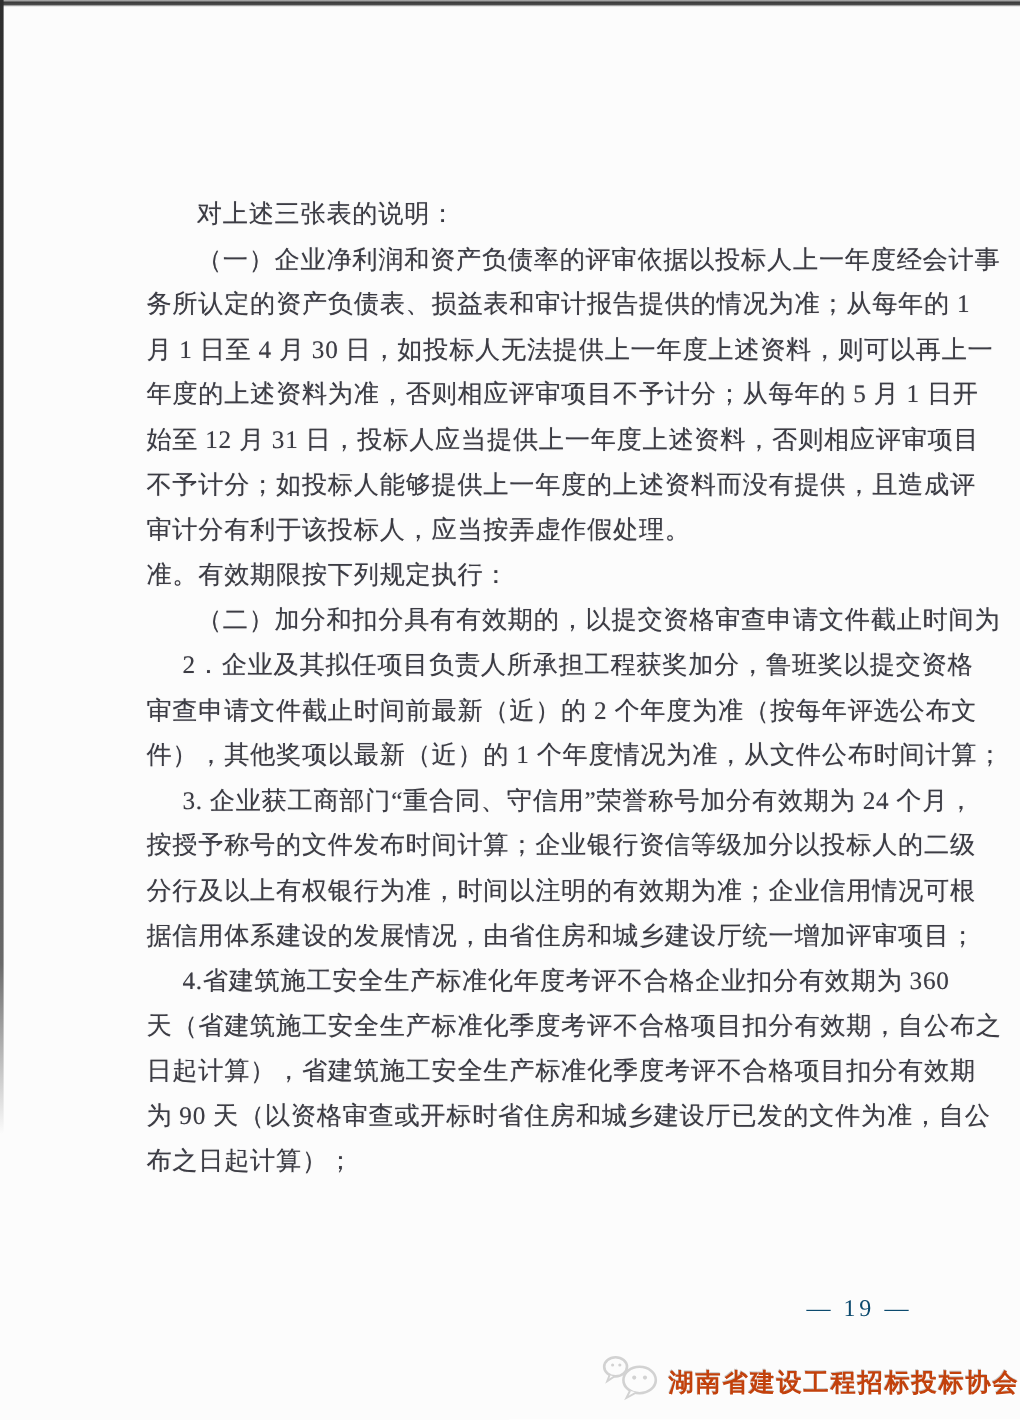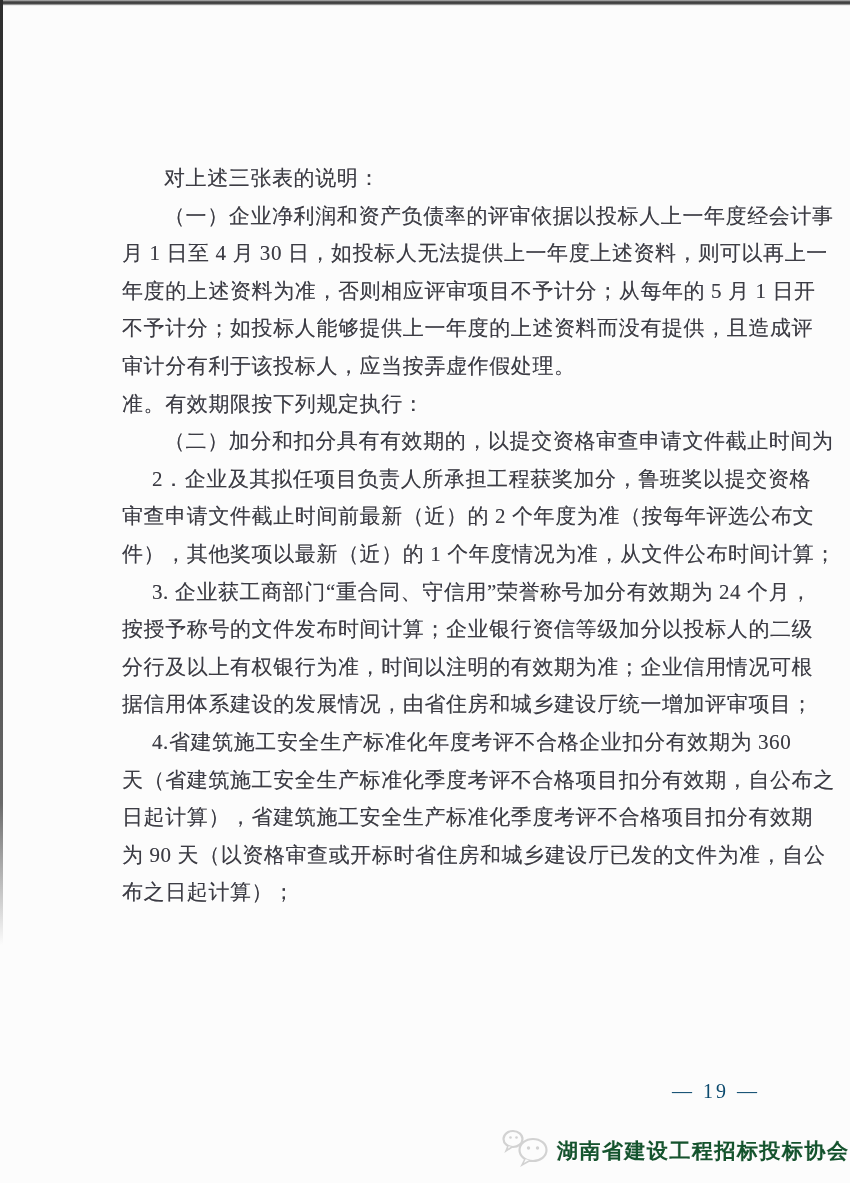--- a/index.html
+++ b/index.html
@@ -65,38 +65,40 @@
     display: flex;
     align-items: center;
     gap: 5px;
   }
   .watermark-icon { display: block; }
   .watermark-text {
     font-family: Liberation Serif, serif;
     font-size: 21px;
     font-weight: bold;
     letter-spacing: 1.5px;
-    color: #14532d;
+    color: #c2410c;
     text-shadow: 0.6px 0.6px 0 #ffffff, -0.4px -0.4px 0 #c6c6c6;
     white-space: nowrap;
   }
 </style>
 </head>
 <body>
 
 <div class="page">
 
   <div class="top-edge"></div>
   <div class="left-edge"></div>
 
   <div class="doc-body">
       <div class="line para">对上述三张表的说明：</div>
       <div class="line para">（一）企业净利润和资产负债率的评审依据以投标人上一年度经会计事</div>
+      <div class="line none">务所认定的资产负债表、损益表和审计报告提供的情况为准；从每年的 1</div>
       <div class="line none">月 1 日至 4 月 30 日，如投标人无法提供上一年度上述资料，则可以再上一</div>
       <div class="line none">年度的上述资料为准，否则相应评审项目不予计分；从每年的 5 月 1 日开</div>
+      <div class="line none">始至 12 月 31 日，投标人应当提供上一年度上述资料，否则相应评审项目</div>
       <div class="line none">不予计分；如投标人能够提供上一年度的上述资料而没有提供，且造成评</div>
       <div class="line none">审计分有利于该投标人，应当按弄虚作假处理。</div>
       <div class="line none">准。有效期限按下列规定执行：</div>
       <div class="line para">（二）加分和扣分具有有效期的，以提交资格审查申请文件截止时间为</div>
       <div class="line num">2．企业及其拟任项目负责人所承担工程获奖加分，鲁班奖以提交资格</div>
       <div class="line none">审查申请文件截止时间前最新（近）的 2 个年度为准（按每年评选公布文</div>
       <div class="line none">件），其他奖项以最新（近）的 1 个年度情况为准，从文件公布时间计算；</div>
       <div class="line num">3. 企业获工商部门“重合同、守信用”荣誉称号加分有效期为 24 个月，</div>
       <div class="line none">按授予称号的文件发布时间计算；企业银行资信等级加分以投标人的二级</div>
       <div class="line none">分行及以上有权银行为准，时间以注明的有效期为准；企业信用情况可根</div>

